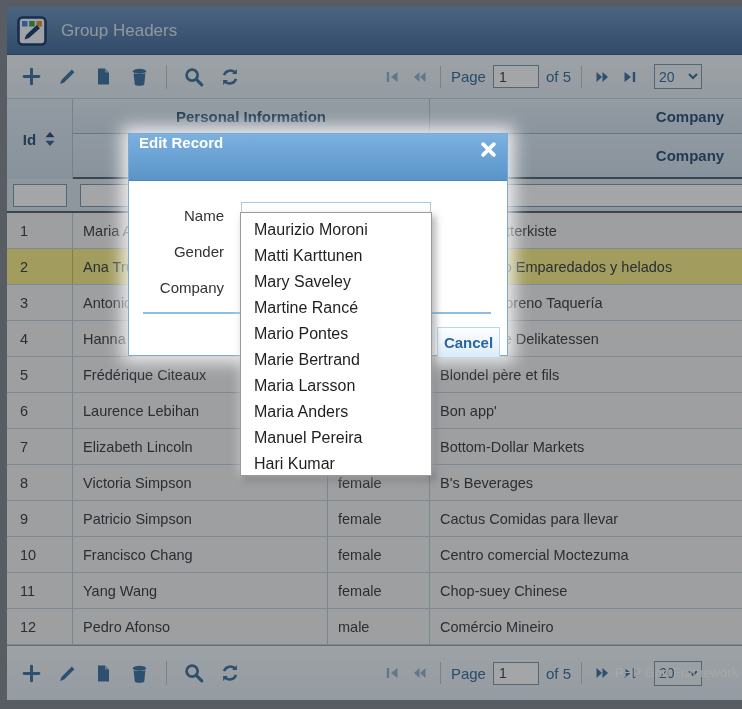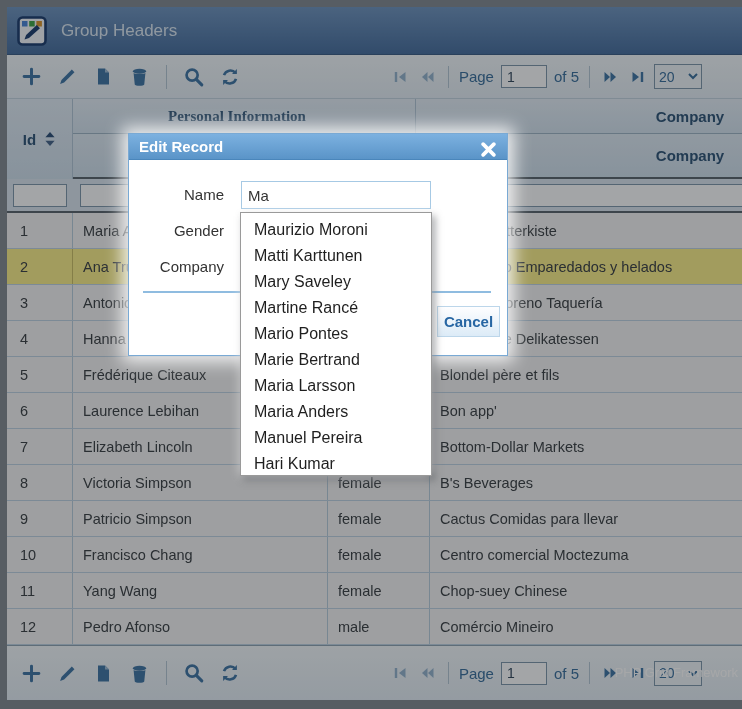--- a/index.html
+++ b/index.html
@@ -30,21 +30,21 @@
   .tbar.bottom { top:638px; height:55px; border-top:1px solid #8fa3b3; border-bottom:none; }
   .ticons { position:absolute; left:13px; top:0; height:100%; display:flex; align-items:center; gap:14px; }
   .ticon { width:22px; height:22px; display:flex; align-items:center; justify-content:center; cursor:pointer; }
   .tsep { width:1px; height:24px; background:#b4c6d4; margin:0 2px; }
 
   .pagerbox { position:absolute; right:248px; top:0; height:100%; display:flex; align-items:center; gap:7px; color:#3a6f9d; font-size:15px; }
   .pbtn { width:20px; height:18px; display:flex; align-items:center; justify-content:center; cursor:pointer; }
   .pbtn.dis { opacity:.5; }
   .psep { width:1px; height:22px; background:#b4c6d4; margin:0 3px; }
   .pageinput { width:46px; height:23px; border:1px solid #7e97ab; background:#fbfcfd; font-size:14px; padding-left:5px; color:#34495e; font-family:inherit; }
-  .psel { height:25px; min-width:48px; border:1px solid #7e97ab; background:#eef4f9; color:#3a6f9d; font-size:14px; font-family:inherit; margin-left:0; }
+  .psel { height:25px; min-width:48px; border:1px solid #7e97ab; background:#eef4f9; color:#3a6f9d; font-size:14px; font-family:inherit; margin-left:8px; }
 
   
   .grow {
     position:absolute; left:0; top:92px; width:943px; height:35px;
     background:linear-gradient(#e3edf6,#d3e2ef); border-bottom:1px solid #9eb3c5;
   }
   .crow {
     position:absolute; left:0; top:127px; width:943px; height:45px;
     background:linear-gradient(#dde9f3,#cfdfed); border-bottom:2px solid #59646e;
   }
@@ -75,22 +75,22 @@
   .watermark { position:absolute; right:4px; top:664px; z-index:40; text-align:right;
                font-size:13px; line-height:17px; color:#ffffff; }
 
   
   .overlay { position:absolute; inset:0; background:rgba(13,16,20,0.37); z-index:50; }
 
   
   .modal { position:absolute; left:128px; top:133px; width:380px; height:223px; z-index:60;
            background:#fff; border:1px solid #79a9d4;
            box-shadow:0 0 16px 6px rgba(255,255,255,0.85); }
-  .mhead { height:26px; background:linear-gradient(#7cb1e0,#5a94c8); border-bottom:1px solid #4a86bb;
-           display:flex; align-items:center; padding:0 10px; color:#fff; font-weight:bold; font-size:15px; }
+  .mhead { height:47px; background:linear-gradient(#7cb1e0,#5a94c8); border-bottom:1px solid #4a86bb;
+           display:flex; padding:0 10px; color:#fff; font-weight:bold; font-size:15px; }
   .mclose { position:absolute; right:10px; top:7px; width:17px; height:17px; cursor:pointer; display:flex; align-items:center; justify-content:center; }
   .mbody { position:relative; width:100%; height:191px; }
   .mlabel { position:absolute; left:0; width:95px; text-align:right; font-size:15px; color:#333; }
   .minput { position:absolute; left:112px; top:21px; width:190px; height:28px; border:1px solid #a6c9e4;
             padding:0 6px; font-size:15px; color:#333; font-family:inherit; background:#fff; }
   .mhr { position:absolute; left:14px; top:131px; width:348px; height:2px; background:#8fbce0; }
   .mcancel { position:absolute; left:308px; top:146px; width:63px; height:31px;
              border:1px solid #bcd6ea; background:linear-gradient(#fefeff,#dcebf7);
              color:#2766a3; font-weight:bold; font-size:15px; font-family:inherit;
              display:flex; align-items:center; justify-content:center; cursor:pointer; }
@@ -193,21 +193,21 @@
               <path d="M2 2l6.5 5L2 12z" fill="#4076a5"></path>
             </svg>
           </span>
         <select class="psel">
           <option>20</option>
         </select>
       </div>
     </div>
 
     <div class="grow">
-      <div class="hcell" style="left:52px;width:357px;font-family:Liberation Serif, serif;">Personal Information</div>
+      <div class="hcell" style="left:66px;width:357px;">Personal Information</div>
       <div class="hcell" style="left:423px;width:520px;border-right:none;">Company</div>
     </div>
 
     <div class="crow">
       <div class="hcell" style="left:66px;width:255px;">Name</div>
       <div class="hcell" style="left:321px;width:102px;">Gender</div>
       <div class="hcell" style="left:423px;width:520px;border-right:none;">Company</div>
     </div>
 
     <div class="idhead">

